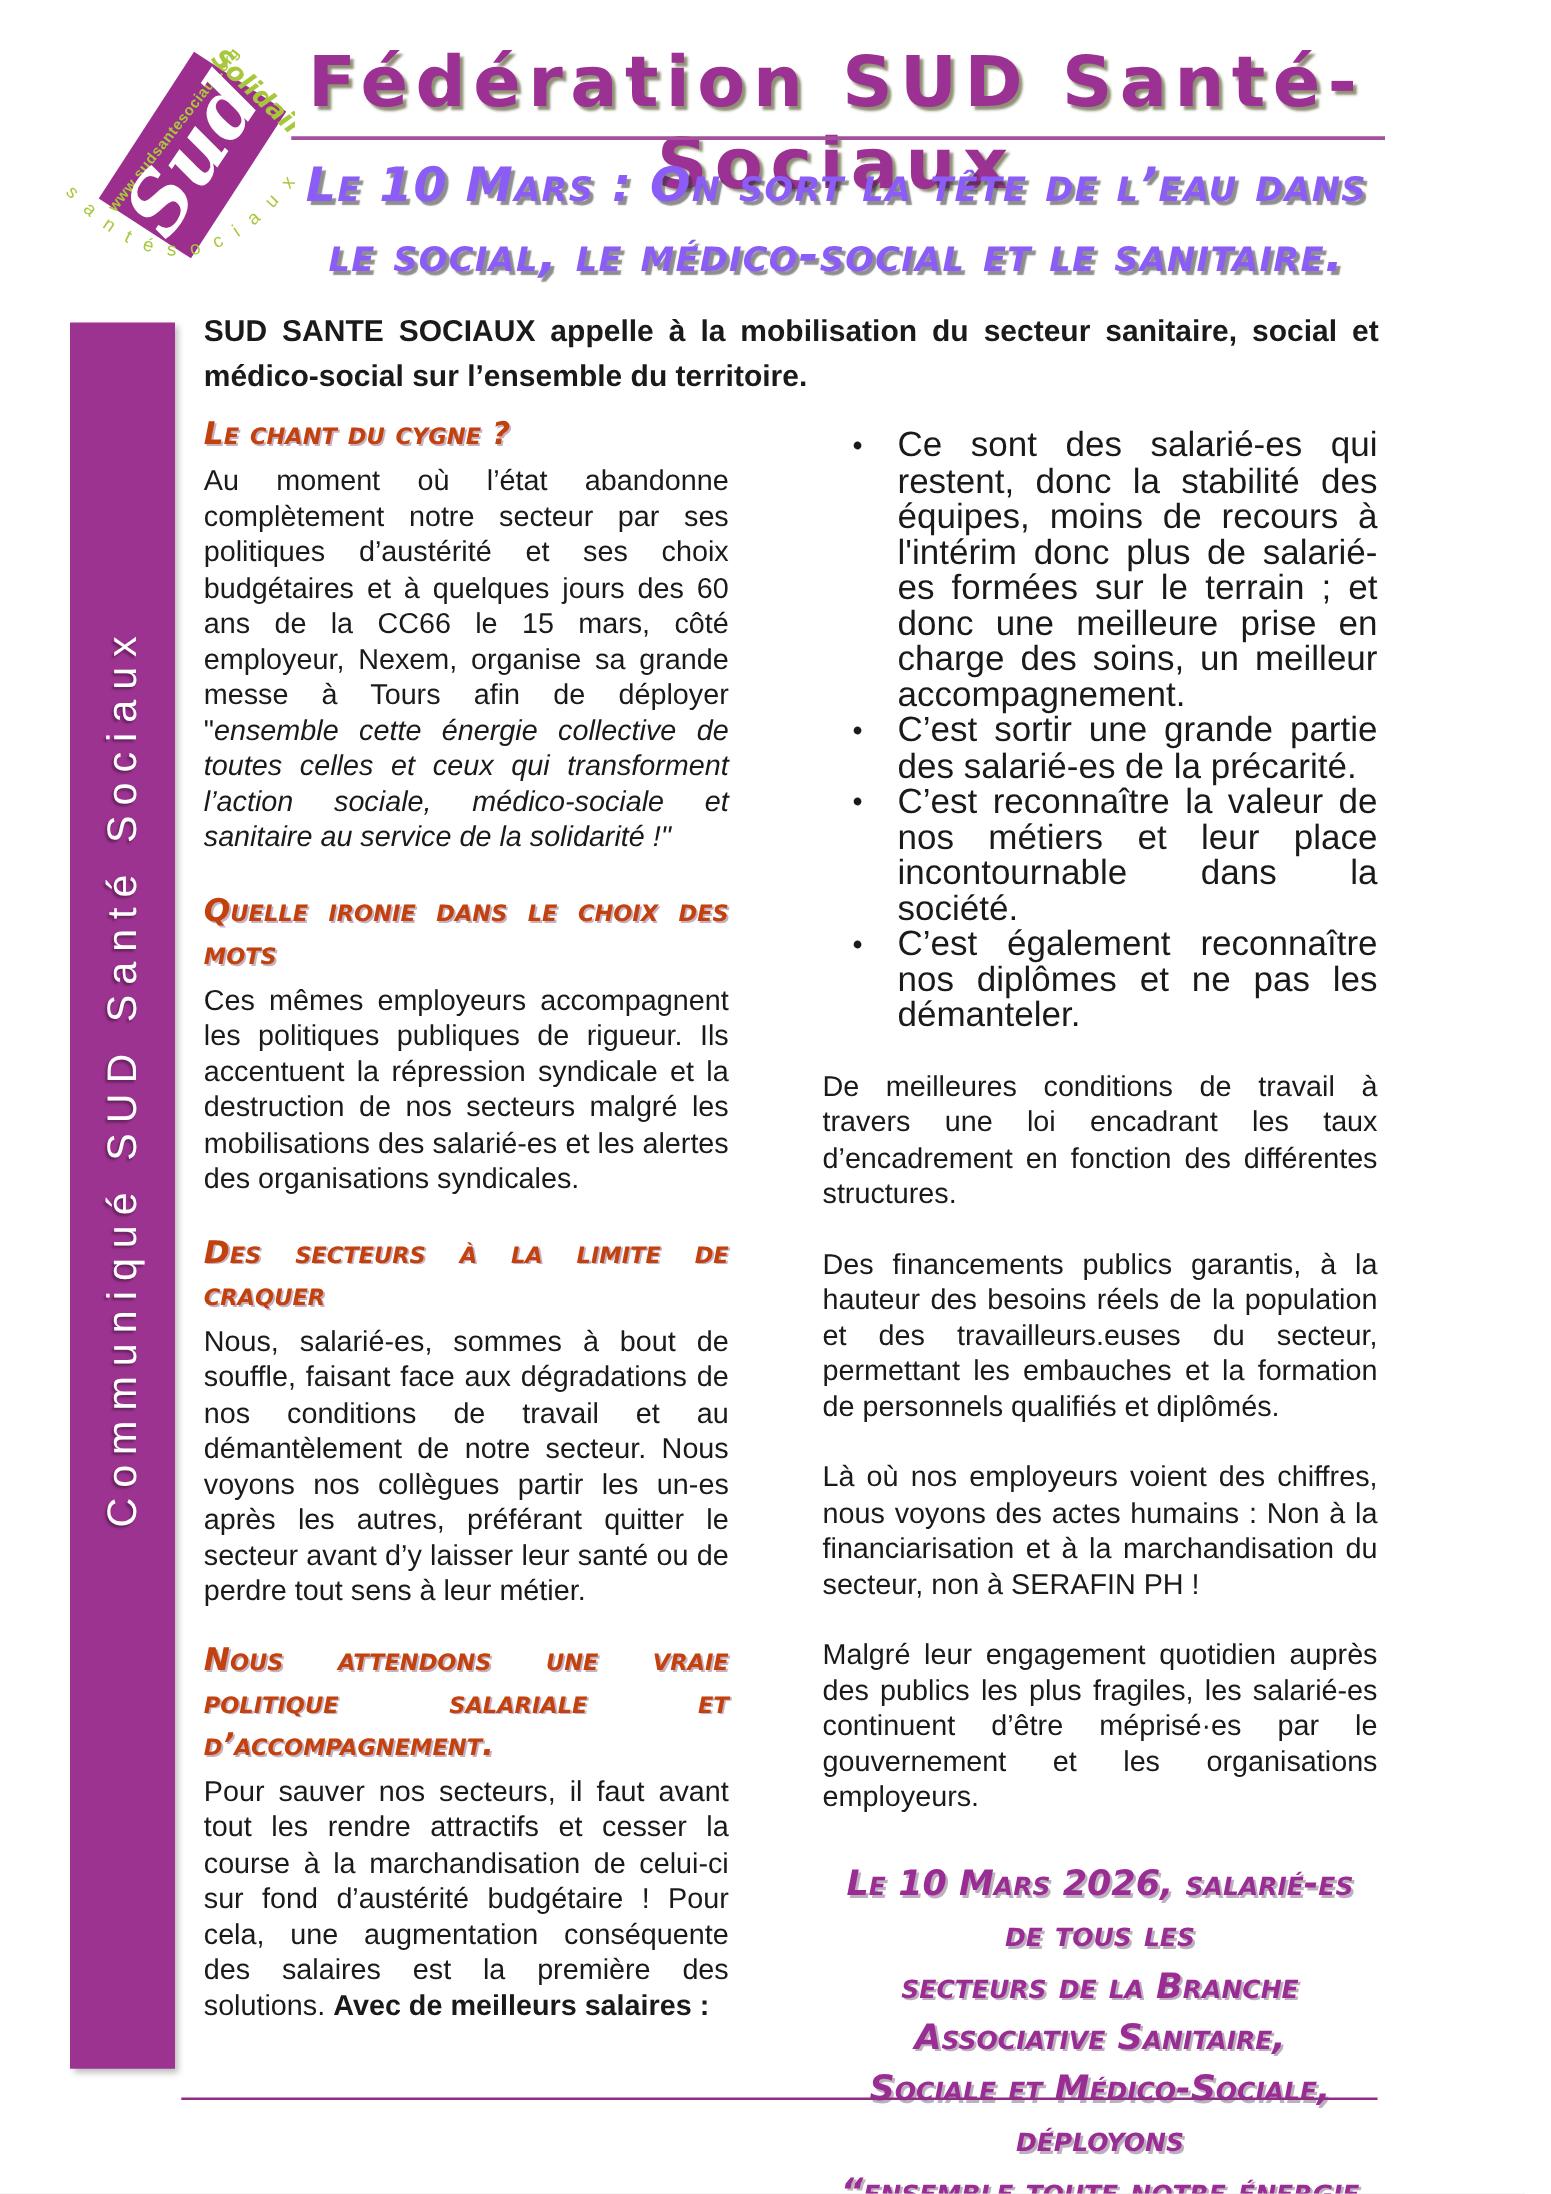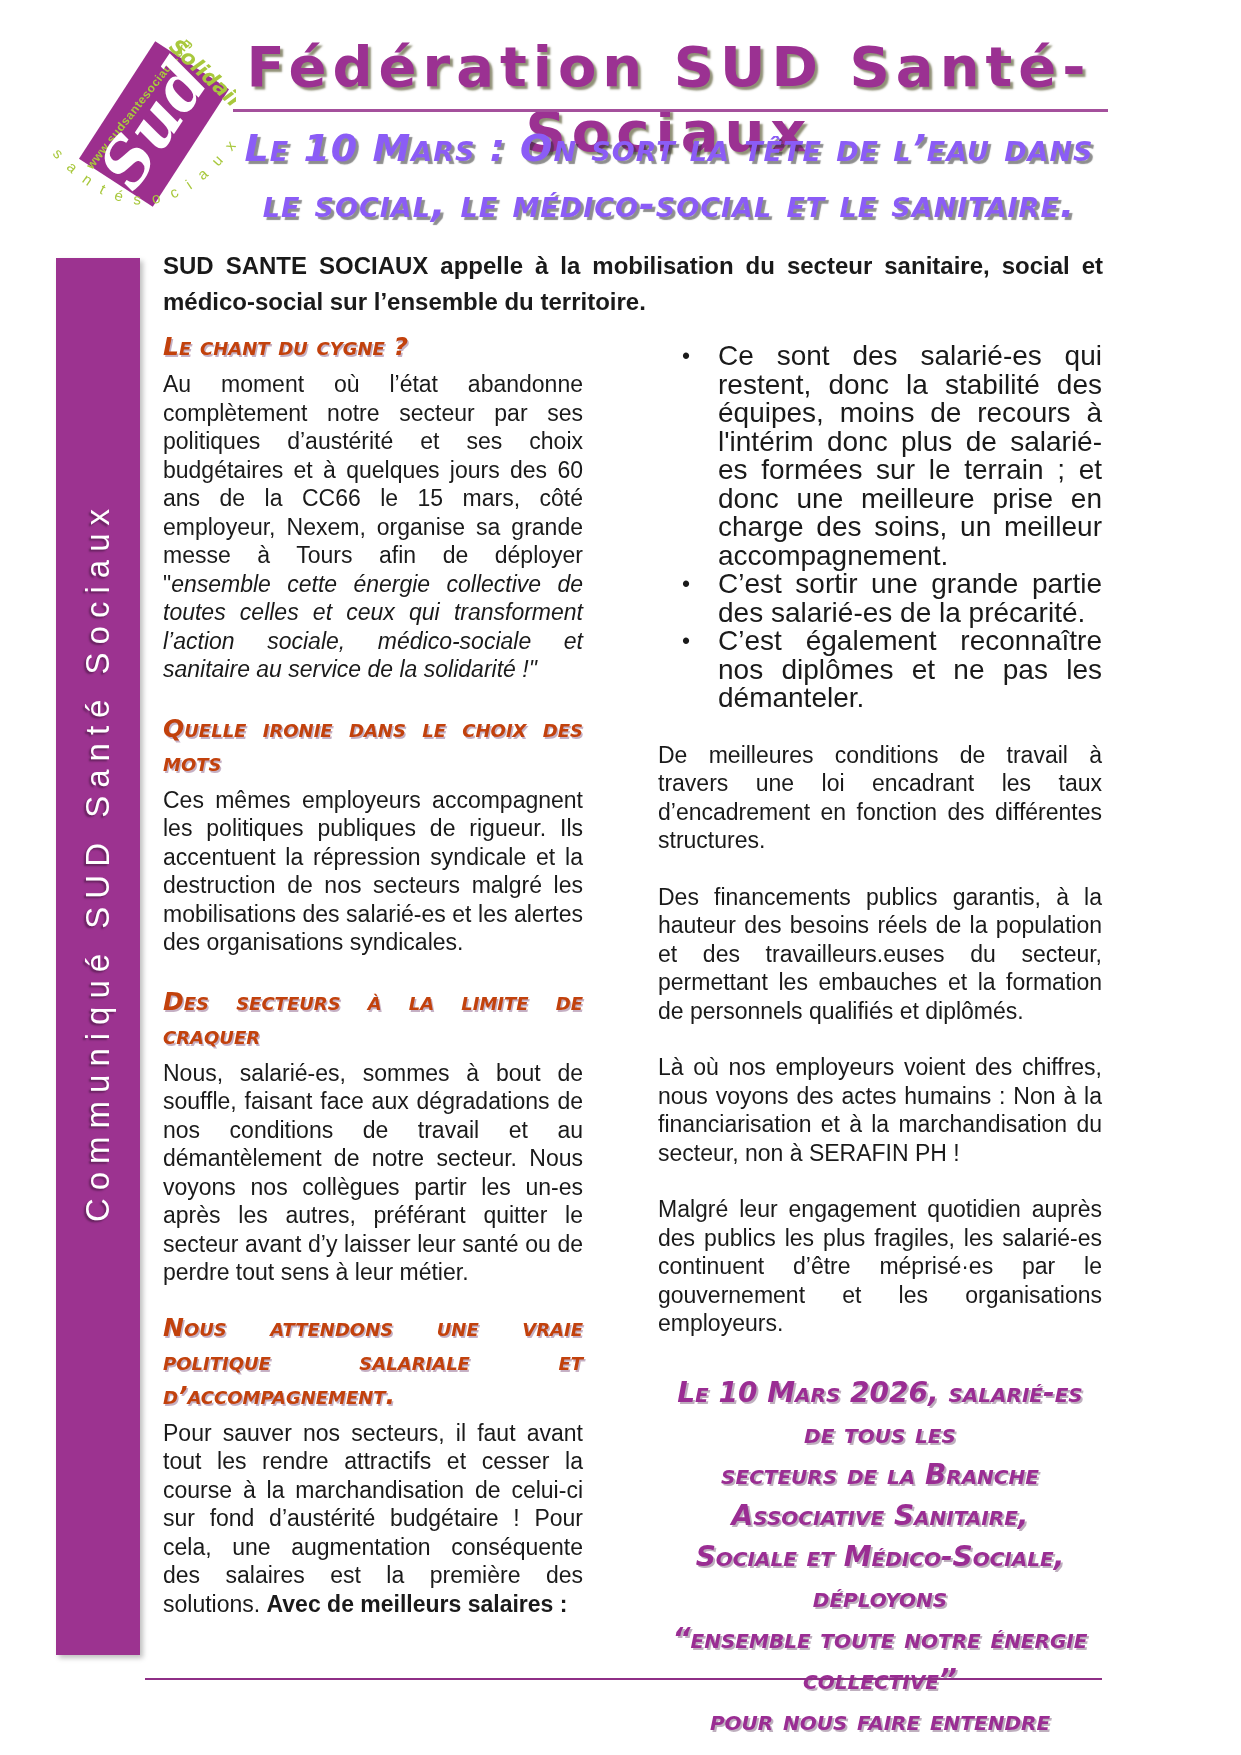--- a/index.html
+++ b/index.html
@@ -130,20 +130,21 @@
     <p class="body-p tight">Nous, salarié-es, sommes à bout de souffle, faisant face aux dégradations de nos conditions de travail et au démantèlement de notre secteur. Nous voyons nos collègues partir les un-es après les autres, préférant quitter le secteur avant d’y laisser leur santé ou de perdre tout sens à leur métier.</p>
 
     <div class="mag-h">Nous attendons une vraie politique salariale et d’accompagnement.</div>
     <p class="body-p"><span>Pour sauver nos secteurs, il faut avant tout les rendre attractifs et cesser la course à la marchandisation de celui-ci sur fond d’austérité budgétaire ! Pour cela, une augmentation conséquente des salaires est la première des solutions. </span><span class="bold-end">Avec de meilleurs salaires :</span></p>
   </div>
 
   <div class="col-right">
     <ul class="bullets">
       <li>Ce sont des salarié-es qui restent, donc la stabilité des équipes, moins de recours à l'intérim donc plus de salarié-es formées sur le terrain ; et donc une meilleure prise en charge des soins, un meilleur accompagnement.</li>
       <li>C’est sortir une grande partie des salarié-es de la précarité.</li>
+      <li>C’est reconnaître la valeur de nos métiers et leur place incontournable dans la société.</li>
       <li>C’est également reconnaître nos diplômes et ne pas les démanteler.</li>
     </ul>
     <p class="body-p">De meilleures conditions de travail à travers une loi encadrant les taux d’encadrement en fonction des différentes structures.</p>
     <p class="body-p">Des financements publics garantis, à la hauteur des besoins réels de la population et des travailleurs.euses du secteur, permettant les embauches et la formation de personnels qualifiés et diplômés.</p>
     <p class="body-p">Là où nos employeurs voient des chiffres, nous voyons des actes humains : Non à la financiarisation et à la marchandisation du secteur, non à SERAFIN PH !</p>
     <p class="body-p">Malgré leur engagement quotidien auprès des publics les plus fragiles, les salarié-es continuent d’être méprisé·es par le gouvernement et les organisations employeurs.</p>
 
     <div class="closing">
       <div>Le 10 Mars 2026, salarié-es de tous les</div>
       <div>secteurs de la Branche Associative Sanitaire,</div>

